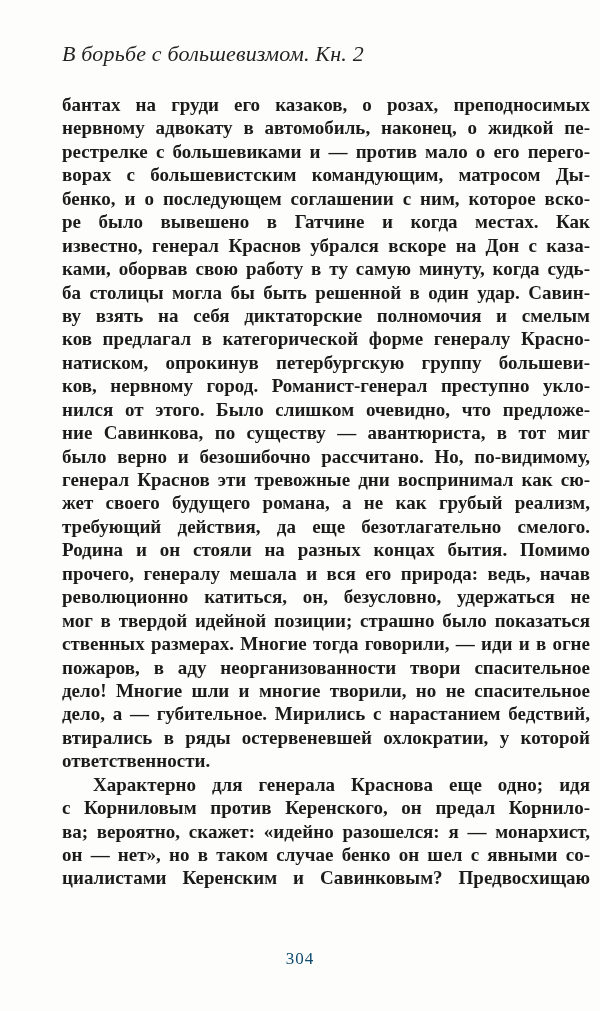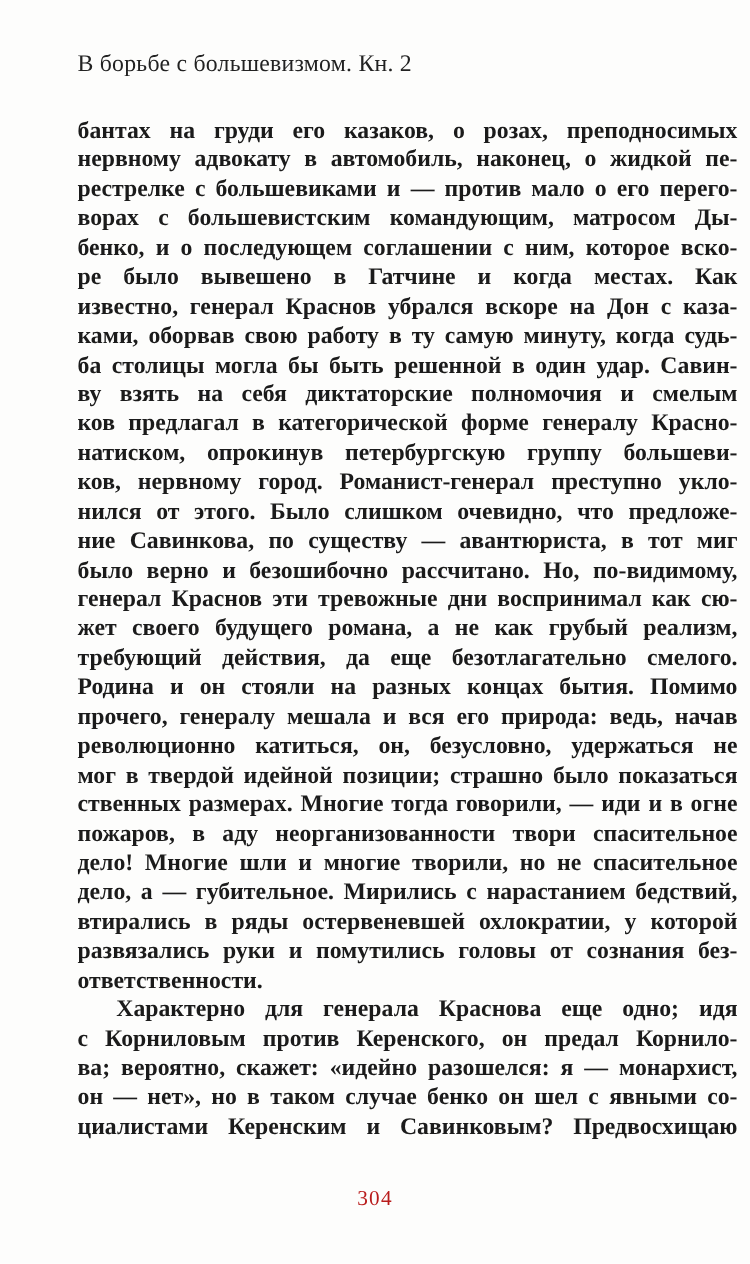--- a/index.html
+++ b/index.html
@@ -13,21 +13,22 @@
     height: 1011px;
     background: #fdfdfc;
     overflow: hidden;
     font-family: "Liberation Serif", serif;
     color: #1b1b1b;
   }
   .running-header {
     position: absolute;
     left: 62px;
     top: 41px;
-    font-size: 19px;
+    font-size: 22px;
+    font-style: italic;
     letter-spacing: 0.2px;
     color: #222222;
     white-space: nowrap;
   }
   .body-text {
     position: absolute;
     left: 62px;
     top: 93px;
     width: 528px;
     font-size: 19px;
@@ -49,21 +50,21 @@
     padding-left: 31px;
   }
   .page-number {
     position: absolute;
     left: 0;
     top: 949px;
     width: 600px;
     text-align: center;
     font-size: 17px;
     letter-spacing: 1px;
-    color: #b91c1c;
+    color: #0c4a6e;
   }
 </style>
 </head>
 <body>
 
 <div class="page">
 
   <div class="running-header">В борьбе с большевизмом. Кн. 2</div>
 
   <div class="body-text">
@@ -88,21 +89,20 @@
     <div class="line">требующий действия, да еще безотлагательно смелого.</div>
     <div class="line">Родина и он стояли на разных концах бытия. Помимо</div>
     <div class="line">прочего, генералу мешала и вся его природа: ведь, начав</div>
     <div class="line">революционно катиться, он, безусловно, удержаться не</div>
     <div class="line">мог в твердой идейной позиции; страшно было показаться</div>
     <div class="line">ственных размерах. Многие тогда говорили, — иди и в огне</div>
     <div class="line">пожаров, в аду неорганизованности твори спасительное</div>
     <div class="line">дело! Многие шли и многие творили, но не спасительное</div>
     <div class="line">дело, а — губительное. Мирились с нарастанием бедствий,</div>
     <div class="line">втирались в ряды остервеневшей охлократии, у которой</div>
-    <div class="line">развязались руки и помутились головы от сознания без-</div>
     <div class="line para-end">ответственности.</div>
     <div class="line indent">Характерно для генерала Краснова еще одно; идя</div>
     <div class="line">с Корниловым против Керенского, он предал Корнило-</div>
     <div class="line">ва; вероятно, скажет: «идейно разошелся: я — монархист,</div>
     <div class="line">он — нет», но в таком случае бенко он шел с явными со-</div>
     <div class="line">циалистами Керенским и Савинковым? Предвосхищаю</div>
   </div>
 
   <div class="page-number">304</div>
 

